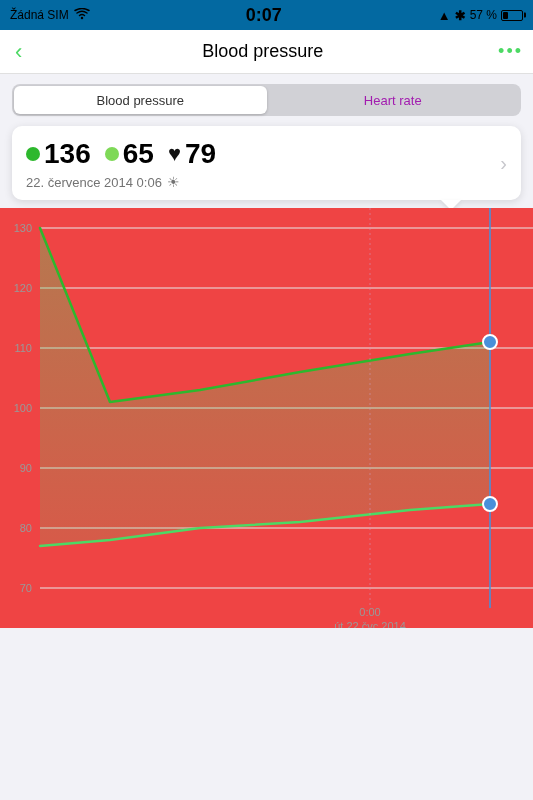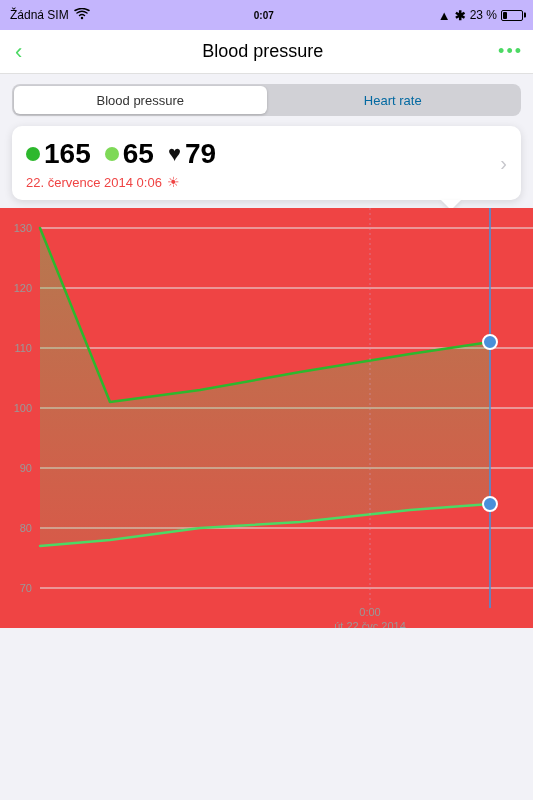--- a/index.html
+++ b/index.html
@@ -9,31 +9,31 @@
       height: 800px;
       background: #f2f2f7;
       font-family: -apple-system, 'Helvetica Neue', Arial, sans-serif;
       overflow: hidden;
       position: relative;
     }
 
     
     .status-bar {
       height: 30px;
-      background: #c4b5fd;
+      background: #0369a1;
       display: flex;
       align-items: center;
       justify-content: space-between;
       padding: 0 10px;
       font-size: 12px;
       font-weight: 500;
       color: #000;
     }
     .status-left { display: flex; align-items: center; gap: 5px; }
-    .status-center { font-size: 10px; font-weight: 600; }
+    .status-center { font-size: 18px; font-weight: 600; }
     .status-right { display: flex; align-items: center; gap: 4px; font-size: 12px; }
     .battery-icon {
       width: 22px; height: 11px; border: 1.5px solid #000; border-radius: 2px;
       position: relative; display: inline-flex; align-items: center; padding: 1px;
     }
     .battery-icon::after {
       content: ''; position: absolute; right: -4px; top: 50%;
       transform: translateY(-50%); width: 2px; height: 5px;
       background: #000; border-radius: 0 1px 1px 0;
     }
@@ -86,21 +86,21 @@
       cursor: pointer;
       transition: background 0.2s;
     }
     .seg-btn.active {
       background: white;
       color: #333;
       box-shadow: 0 1px 3px rgba(0,0,0,0.2);
     }
     .seg-btn.inactive {
       background: transparent;
-      color: #0369a1;
+      color: #a21caf;
     }
 
     
     .tooltip-card {
       margin: 0 12px;
       background: white;
       border-radius: 10px;
       padding: 12px 14px 10px;
       box-shadow: 0 2px 8px rgba(0,0,0,0.12);
       position: relative;
@@ -133,21 +133,21 @@
       display: inline-block;
       flex-shrink: 0;
     }
     .heart-icon {
       font-size: 22px;
       color: #111;
       line-height: 1;
     }
     .tooltip-date {
       font-size: 13px;
-      color: #ef4444;
+      color: #737373;
       display: flex;
       align-items: center;
       gap: 5px;
     }
     .sun-icon { font-size: 14px; }
     .tooltip-arrow {
       position: absolute;
       bottom: -10px;
       right: 60px;
       width: 0; height: 0;
@@ -194,21 +194,21 @@
         <path d="M5.5 7.5 Q8 5.5 10.5 7.5" stroke="#000" stroke-width="1.5" fill="none" stroke-linecap="round"></path>
         <path d="M3 5 Q8 1.5 13 5" stroke="#000" stroke-width="1.5" fill="none" stroke-linecap="round"></path>
         <path d="M1 2.5 Q8 -1.5 15 2.5" stroke="#000" stroke-width="1.5" fill="none" stroke-linecap="round"></path>
       </svg>
     </span>
   </div>
   <div class="status-center">0:07</div>
   <div class="status-right">
     <span style="font-size:13px;">▲</span>
     <span style="font-size:13px; font-weight:bold;">✱</span>
-    <span>23 %</span>
+    <span>57 %</span>
     <span class="battery-icon">
       <span class="battery-fill"></span>
     </span>
   </div>
 </div>
 
 <div class="nav-bar">
   <span class="nav-back">‹</span>
   <span class="nav-title">Blood pressure</span>
   <span class="nav-more">•••</span>
@@ -216,21 +216,21 @@
 
 <div class="segmented-control">
   <button class="seg-btn active">Blood pressure</button>
   <button class="seg-btn inactive">Heart rate</button>
 </div>
 
 <div class="tooltip-card">
   <div class="tooltip-values">
     <div class="tooltip-val">
       <span class="dot-green-dark"></span>
-      <span>165</span>
+      <span>136</span>
     </div>
     <div class="tooltip-val">
       <span class="dot-green-light"></span>
       <span>65</span>
     </div>
     <div class="tooltip-val">
       <span class="heart-icon">♥</span>
       <span>79</span>
     </div>
   </div>

